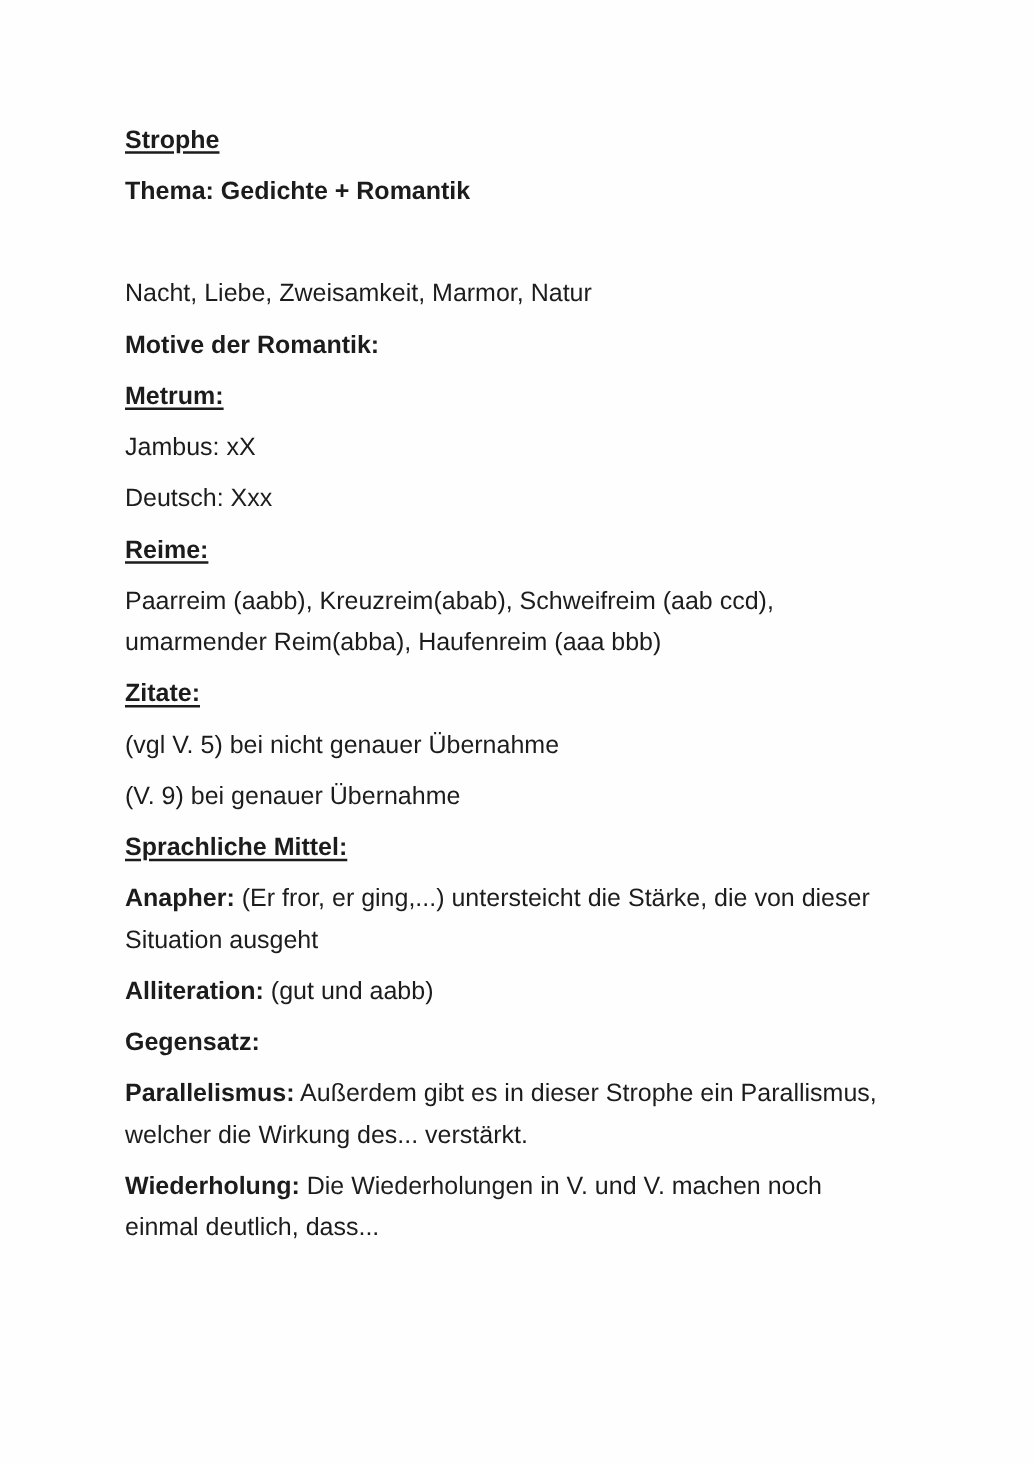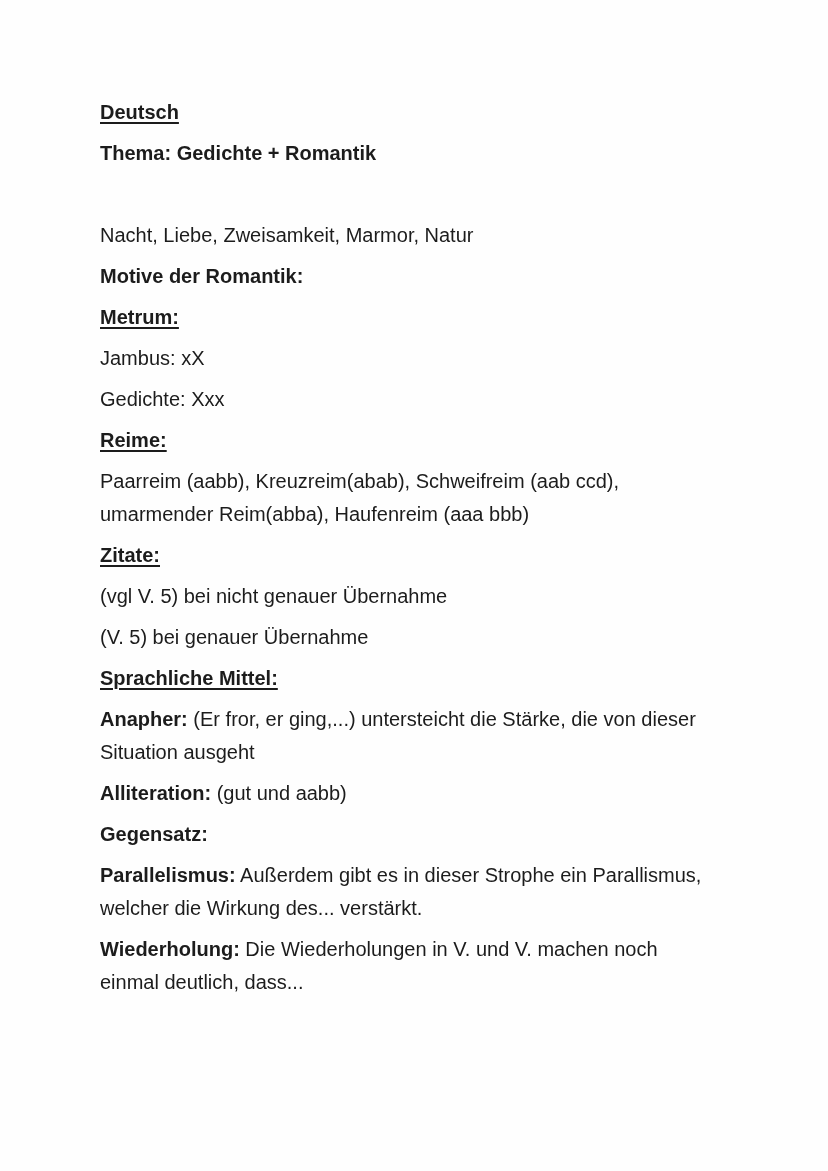--- a/index.html
+++ b/index.html
@@ -42,38 +42,38 @@
   .spacer {
     height: 41px;
   }
 </style>
 </head>
 <body>
 
 <div class="page">
   <div class="content">
 
-    <p class="para h-u">Deutsch</p>
+    <p class="para h-u">Strophe</p>
     <p class="para h">Thema: Gedichte + Romantik</p>
 
     <div class="spacer"></div>
 
     <p class="para">Nacht, Liebe, Zweisamkeit, Marmor, Natur</p>
     <p class="para h">Motive der Romantik:</p>
 
     <p class="para h-u">Metrum:</p>
     <p class="para">Jambus: xX</p>
-    <p class="para">Gedichte: Xxx</p>
+    <p class="para">Deutsch: Xxx</p>
 
     <p class="para h-u">Reime:</p>
     <p class="para">Paarreim (aabb), Kreuzreim(abab), Schweifreim (aab ccd), umarmender Reim(abba), Haufenreim (aaa bbb)</p>
 
     <p class="para h-u">Zitate:</p>
     <p class="para">(vgl V. 5) bei nicht genauer Übernahme</p>
-    <p class="para">(V. 5) bei genauer Übernahme</p>
+    <p class="para">(V. 9) bei genauer Übernahme</p>
 
     <p class="para h-u">Sprachliche Mittel:</p>
 
     <p class="para"><b class="lbl">Anapher:</b><span> (Er fror, er ging,...) untersteicht die Stärke, die von dieser Situation ausgeht</span></p>
 
     <p class="para"><b class="lbl">Alliteration:</b><span> (gut und aabb)</span></p>
 
     <p class="para"><b class="lbl">Gegensatz:</b><span></span></p>
 
     <p class="para"><b class="lbl">Parallelismus:</b><span> Außerdem gibt es in dieser Strophe ein Parallismus, welcher die Wirkung des... verstärkt.</span></p>

